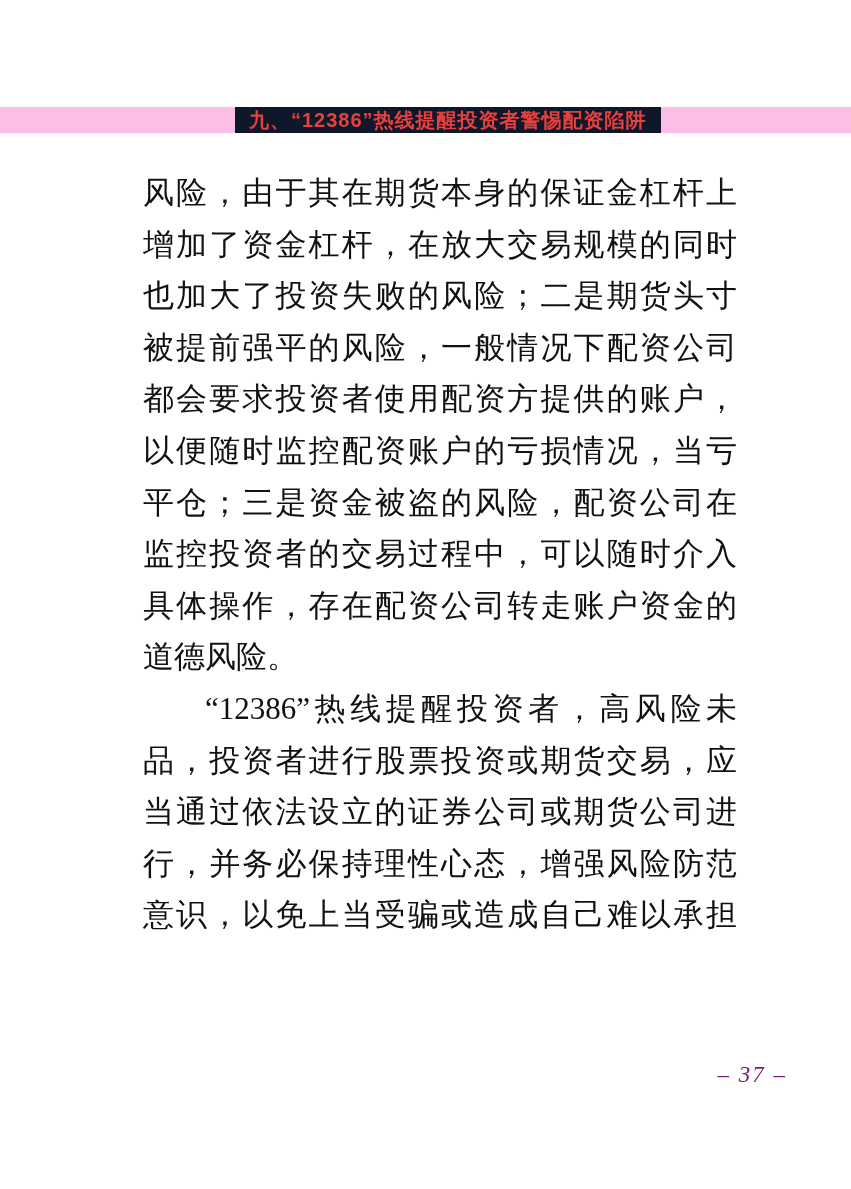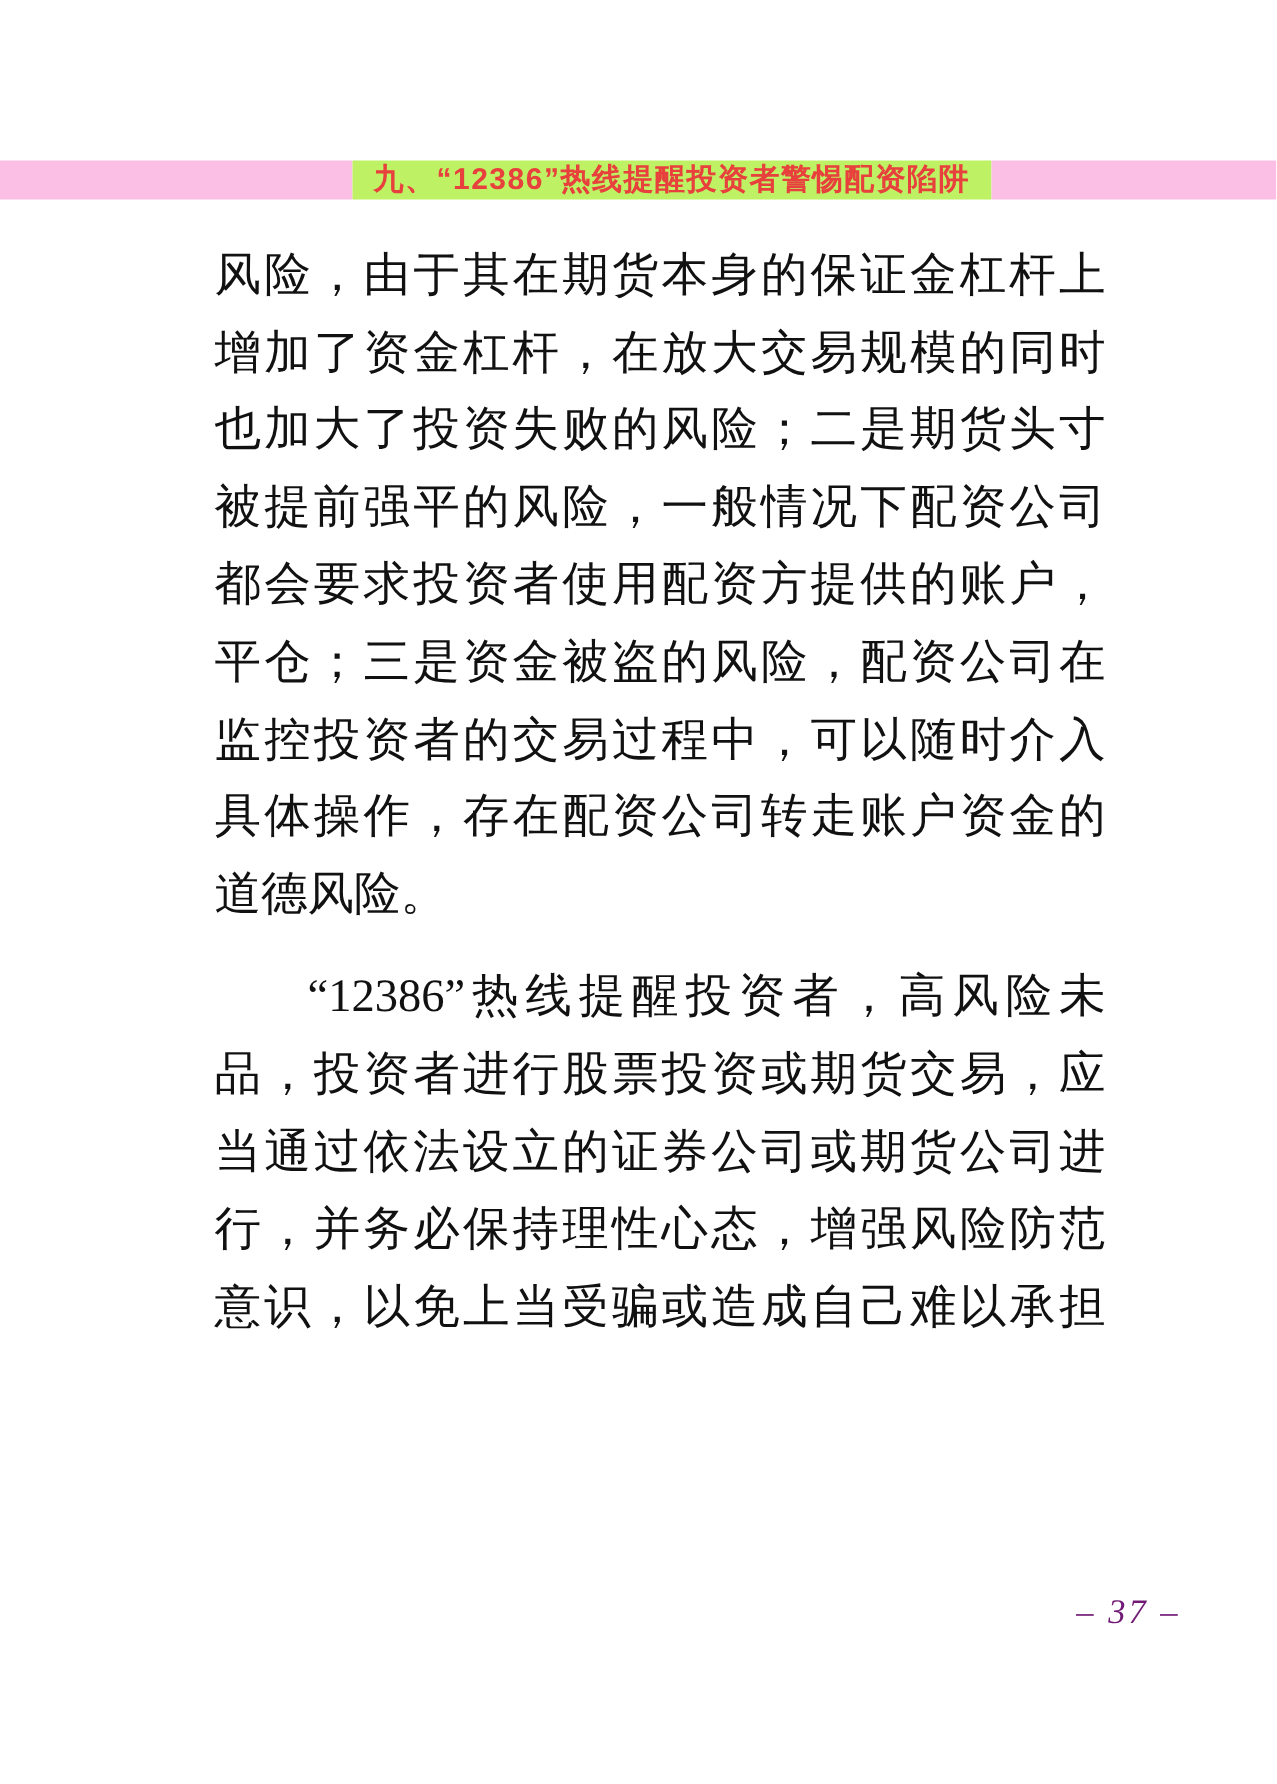--- a/index.html
+++ b/index.html
@@ -39,48 +39,47 @@
   .header-title {
     flex: 0 0 auto;
     padding: 0 14px;
     line-height: 26px;
     font-family: "Liberation Sans", "DejaVu Sans", sans-serif;
     font-weight: bold;
     font-size: 20px;
     letter-spacing: 1px;
     color: var(--title-color, #e8403c);
     white-space: nowrap;
-    background: #bef264;
+    background: #0f172a;
   }
   
   .body-text {
     position: absolute;
     left: 143px;
-    top: 157px;
+    top: 167px;
     width: 594px;
     color: #111111;
   }
   .line {
     font-size: 31px;
     line-height: 51.6px;
     height: 51.6px;
     text-align: justify;
     text-align-last: justify;
     text-justify: inter-character;
     white-space: nowrap;
     letter-spacing: 0;
   }
   .line.short {
     text-align: center;
     text-align-last: left;
   }
   .line.indent {
     padding-left: 62px;
     width: 532px;
-    margin-top: 17px;
   }
   
   .page-number {
     position: absolute;
     top: 1062px;
     right: 64px;
     font-size: 23px;
     font-style: italic;
     color: #701a75;
     letter-spacing: 2px;
@@ -96,20 +95,21 @@
     <div class="header-title">九、“12386”热线提醒投资者警惕配资陷阱</div>
     <div class="band band-right"></div>
   </div>
 
   <div class="body-text">
     <div class="line">风险，由于其在期货本身的保证金杠杆上</div>
     <div class="line">增加了资金杠杆，在放大交易规模的同时</div>
     <div class="line">也加大了投资失败的风险；二是期货头寸</div>
     <div class="line">被提前强平的风险，一般情况下配资公司</div>
     <div class="line">都会要求投资者使用配资方提供的账户，</div>
+    <div class="line">以便随时监控配资账户的亏损情况，当亏</div>
     <div class="line">平仓；三是资金被盗的风险，配资公司在</div>
     <div class="line">监控投资者的交易过程中，可以随时介入</div>
     <div class="line">具体操作，存在配资公司转走账户资金的</div>
     <div class="line short">道德风险。</div>
     <div class="line indent">“12386”热线提醒投资者，高风险未</div>
     <div class="line">品，投资者进行股票投资或期货交易，应</div>
     <div class="line">当通过依法设立的证券公司或期货公司进</div>
     <div class="line">行，并务必保持理性心态，增强风险防范</div>
     <div class="line">意识，以免上当受骗或造成自己难以承担</div>
   </div>

